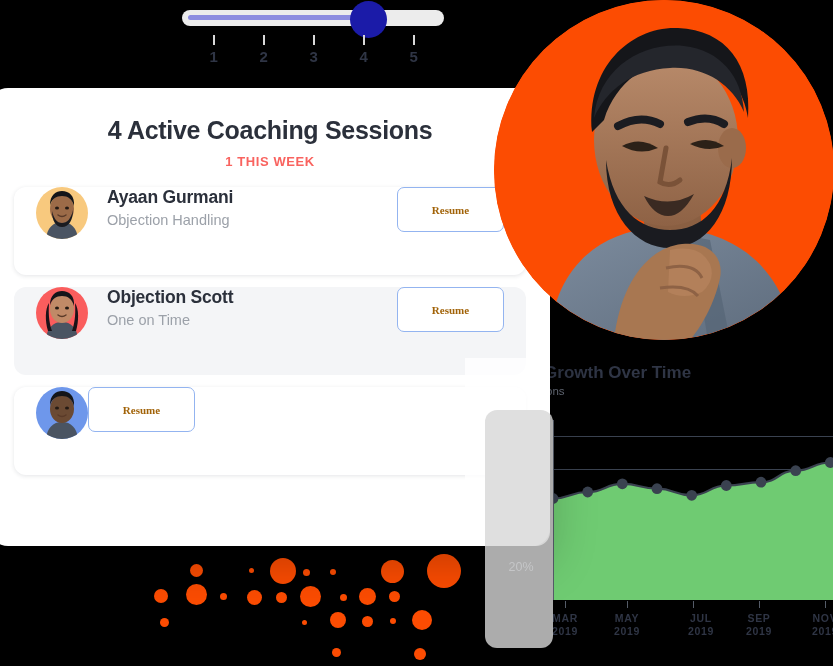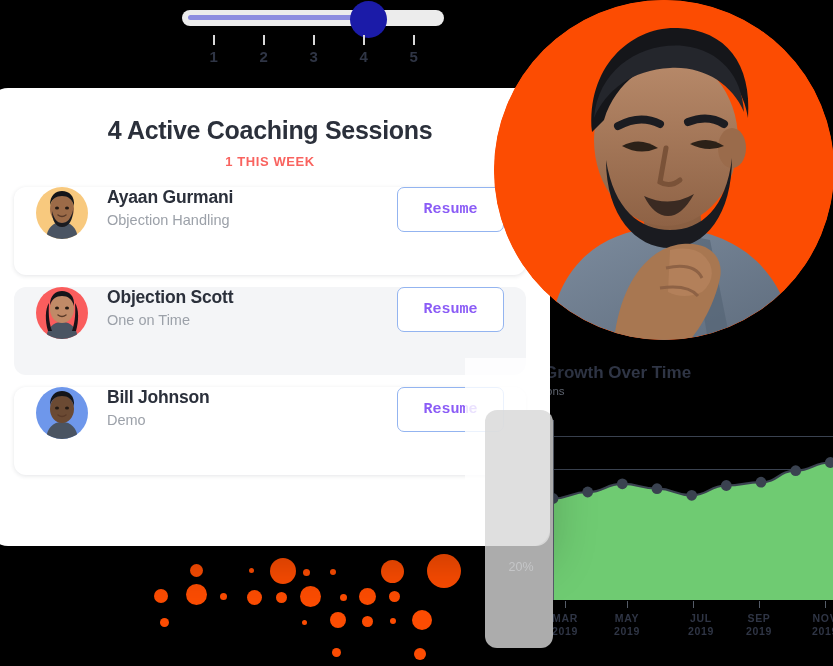--- a/index.html
+++ b/index.html
@@ -101,22 +101,22 @@
   }
   .face { position: absolute; left: 0; top: 0; width: 100%; height: 100%; }
   .row-text { margin-left: 19px; flex: 1 1 auto; min-width: 0; }
   .row-name {
     font-size: 17.5px; font-weight: bold; color: #2B303B; letter-spacing: -.2px;
   }
   .row-topic { margin-top: 4px; font-size: 14.5px; color: #9CA1A9; }
   .resume-btn {
     flex: none; width: 107px; height: 45px; border-radius: 7px;
     border: 1.4px solid #93B4F0; background: #FFFFFF;
-    color: #8b5cf6; font-size: 15px; font-weight: bold;
-    font-family: Liberation Mono, monospace; cursor: pointer;
+    color: #a16207; font-size: 11px; font-weight: bold;
+    font-family: Liberation Serif, serif; cursor: pointer;
   }
 
   
   .panel-frost {
     position: absolute; left: 465px; top: 358px; width: 85px; height: 188px;
     background: rgba(255,255,255,.82); border-radius: 0 0 14px 0;
     pointer-events: none;
   }
   .yaxis-band {
     position: absolute; left: 485px; top: 410px; width: 68px; height: 238px;
@@ -260,24 +260,20 @@
               <g>
                 <path d="M10 52 C11 41 17 35 26 35 C35 35 41 41 42 52 Z" fill="#4A5462"></path>
                 <ellipse cx="26" cy="22" rx="12" ry="14" fill="#6B4A33"></ellipse>
                 <path d="M14 18 C14 8 20 4 26 4 C33 4 39 9 38 19 C36 12 32 9 26 9 C20 9 16 12 14 18Z" fill="#141519"></path>
                 <ellipse cx="21" cy="21" rx="2" ry="1.6" fill="#241A14"></ellipse>
                 <ellipse cx="31" cy="21" rx="2" ry="1.6" fill="#241A14"></ellipse>
                 <path d="M22 28 Q26 31 30 28" stroke="#5A3A28" stroke-width="1.4" fill="none" stroke-linecap="round"></path>
               </g>
             </svg>
           </div>
-          <div class="row-text">
-            <div class="row-name">Bill Johnson</div>
-            <div class="row-topic">Demo</div>
-          </div>
           <button class="resume-btn">Resume</button>
         </div>
       </div>
   </div>
 
   <div class="panel-frost"></div>
   <div class="yaxis-band"></div>
 
   <div class="hero">
     <svg viewBox="0 0 340 340" width="340" height="340">

